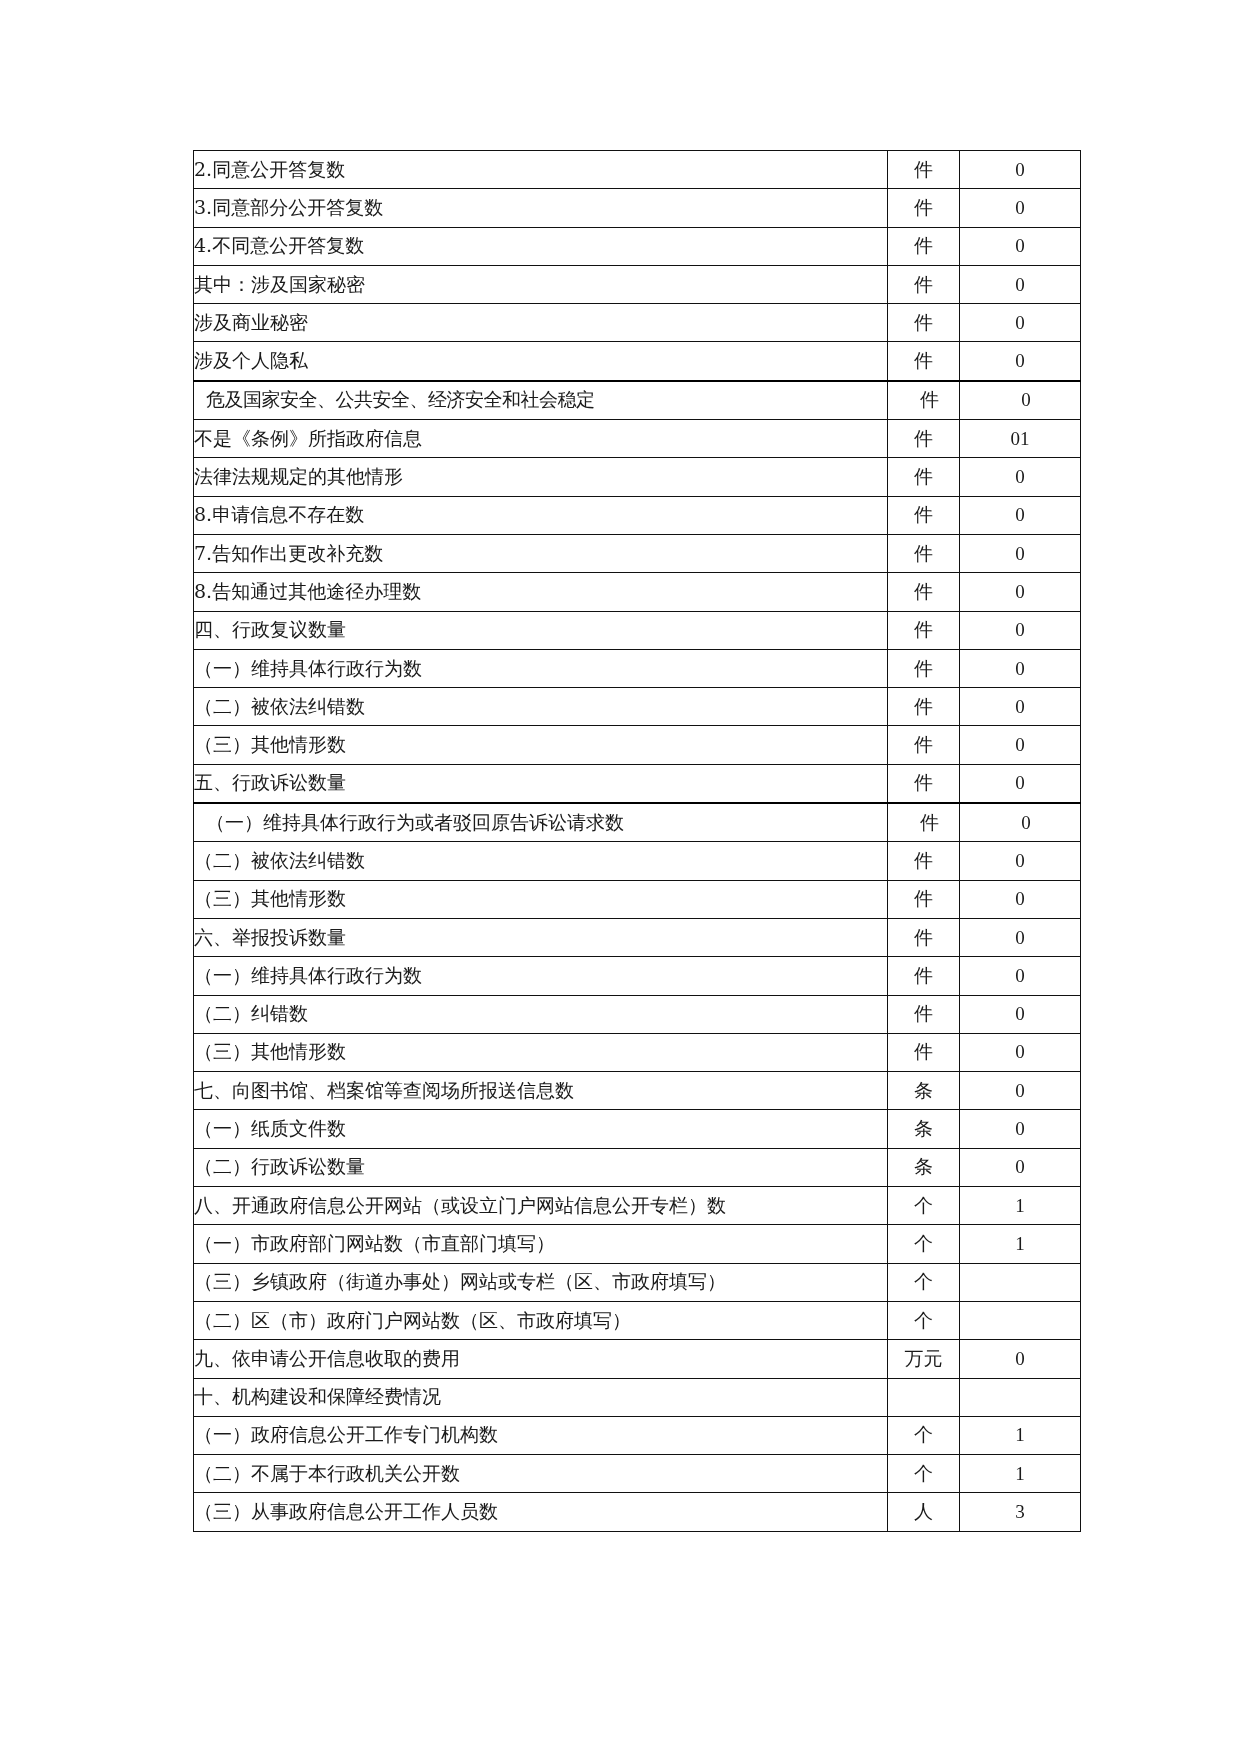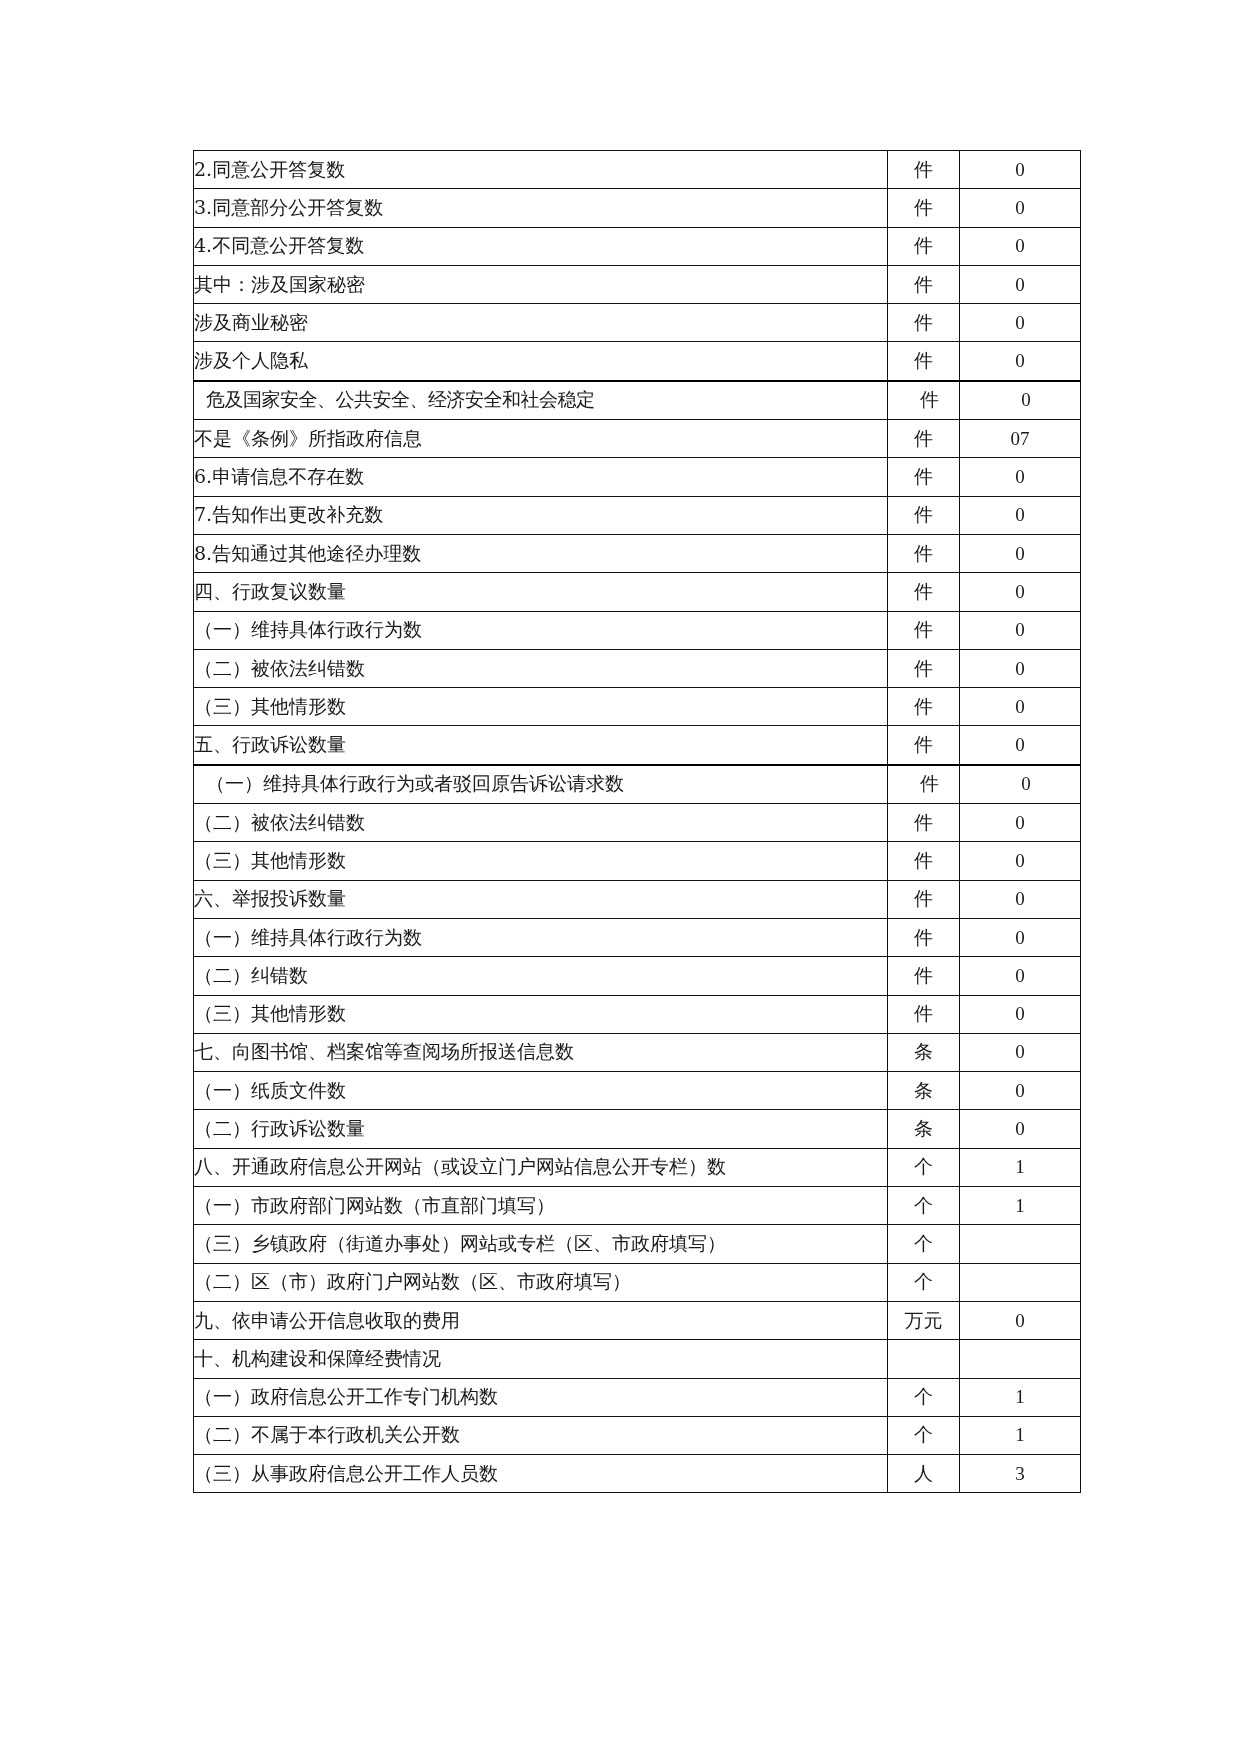--- a/index.html
+++ b/index.html
@@ -63,24 +63,29 @@
           <td class="val">0</td>
         </tr>
       <tr class="thick-top">
           <td class="item lvl-5">危及国家安全、公共安全、经济安全和社会稳定</td>
           <td class="unit">件</td>
           <td class="val">0</td>
         </tr>
       <tr>
           <td class="item lvl-4">不是《条例》所指政府信息</td>
           <td class="unit">件</td>
-          <td class="val">07</td>
-        </tr>
-      <tr>
-          <td class="item lvl-2">6.申请信息不存在数</td>
+          <td class="val">01</td>
+        </tr>
+      <tr>
+          <td class="item lvl-4">法律法规规定的其他情形</td>
+          <td class="unit">件</td>
+          <td class="val">0</td>
+        </tr>
+      <tr>
+          <td class="item lvl-2">8.申请信息不存在数</td>
           <td class="unit">件</td>
           <td class="val">0</td>
         </tr>
       <tr>
           <td class="item lvl-2">7.告知作出更改补充数</td>
           <td class="unit">件</td>
           <td class="val">0</td>
         </tr>
       <tr>
           <td class="item lvl-2">8.告知通过其他途径办理数</td>

